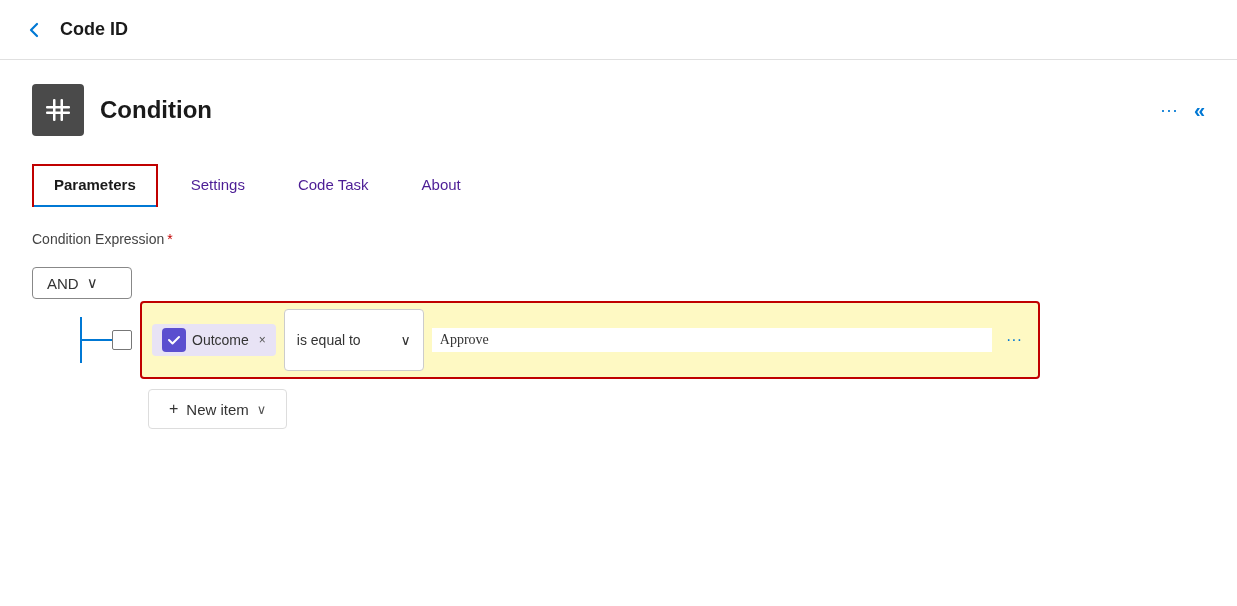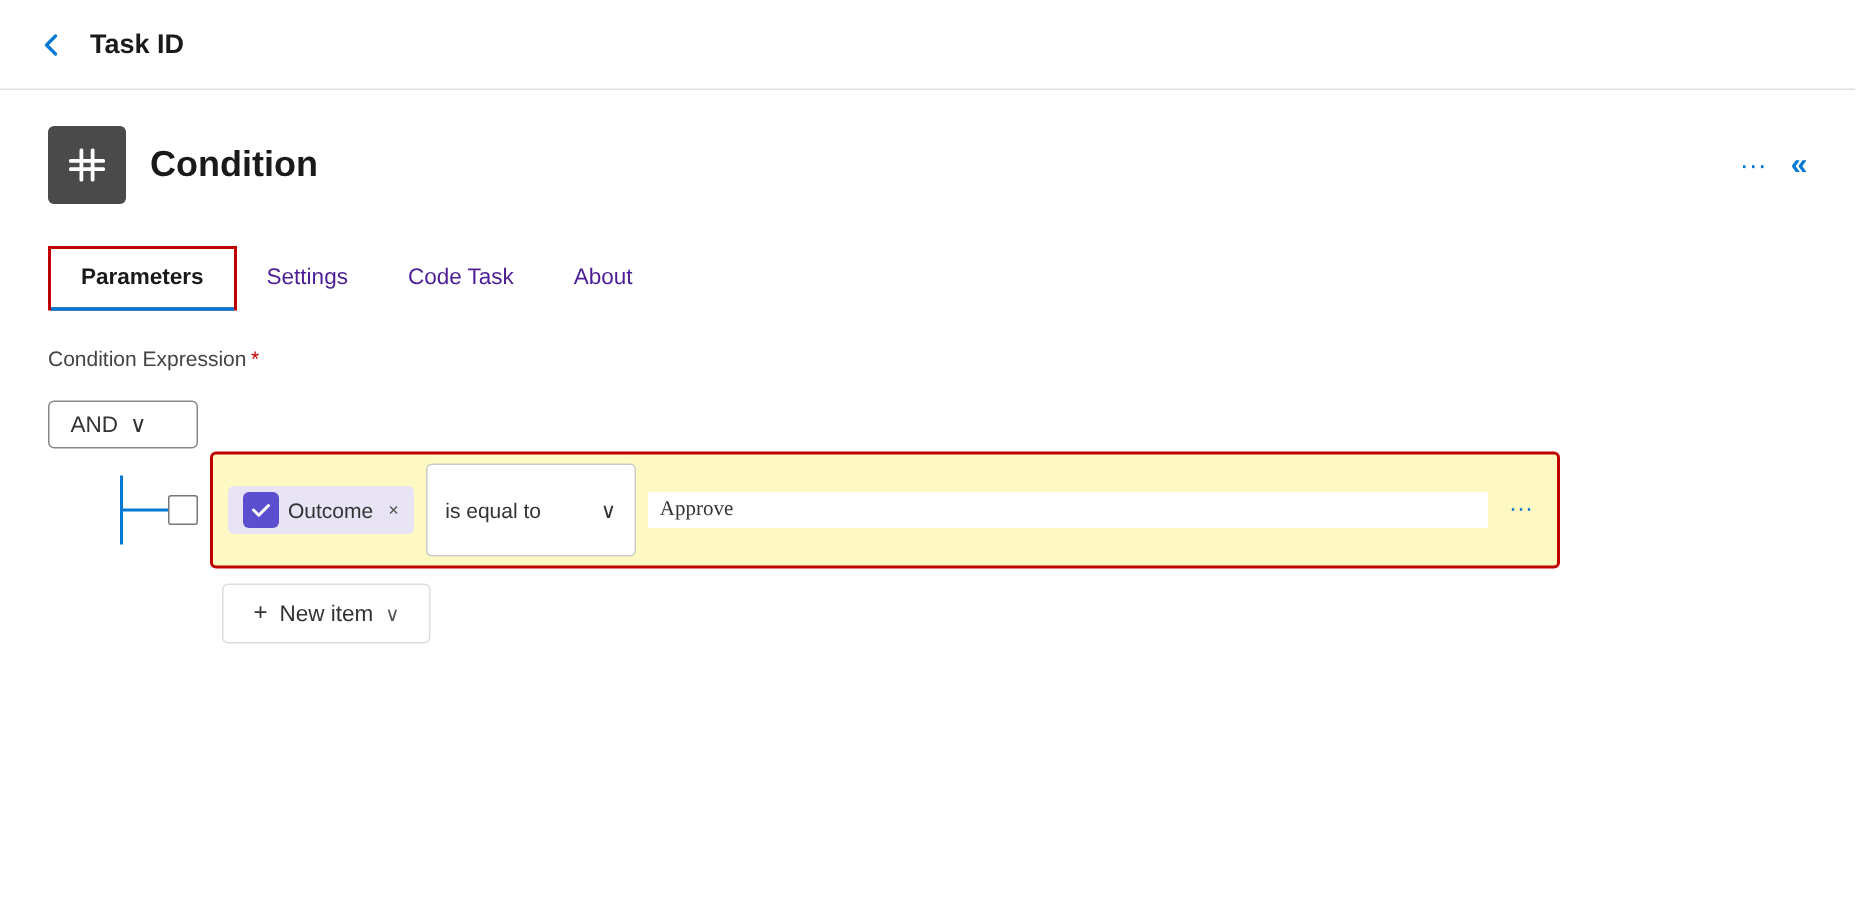--- a/index.html
+++ b/index.html
@@ -84,21 +84,21 @@
       align-items: center;
     }
     .collapse-btn {
       font-size: 20px;
       font-weight: bold;
     }
 
     
     .tabs {
       display: flex;
-      gap: 0;
+      gap: 13px;
       margin-bottom: 24px;
       border-bottom: none;
     }
     .tab {
       padding: 10px 20px 12px 20px;
       font-size: 15px;
       cursor: pointer;
       border: none;
       background: none;
       color: #4c1d95;
@@ -254,21 +254,21 @@
   </style>
 </head>
 <body>
 
 <div class="header-bar">
   <button class="back-btn">
     <svg width="20" height="20" viewBox="0 0 20 20" fill="none">
       <path d="M13 4L7 10L13 16" stroke="#0078d4" stroke-width="2.2" stroke-linecap="round" stroke-linejoin="round"></path>
     </svg>
   </button>
-  <span class="header-title">Task ID</span>
+  <span class="header-title">Code ID</span>
 </div>
 
 <div class="main-content">
 
   <div class="component-header">
     <div class="component-left">
       <div class="component-icon">
         <svg width="32" height="32" viewBox="0 0 32 32" fill="none">
           <rect x="4" y="12" width="24" height="2.5" fill="white" rx="1"></rect>
           <rect x="4" y="17.5" width="24" height="2.5" fill="white" rx="1"></rect>

